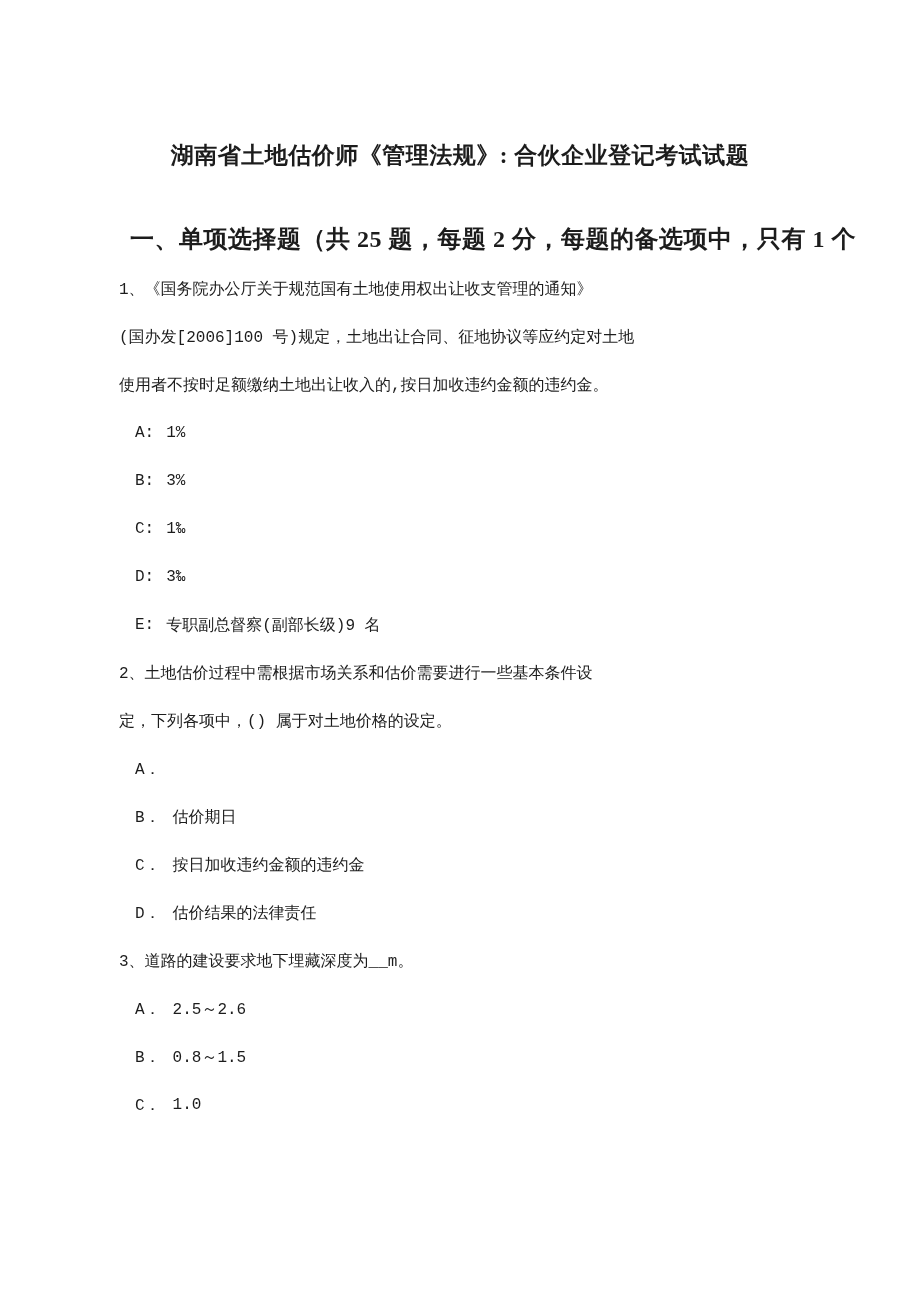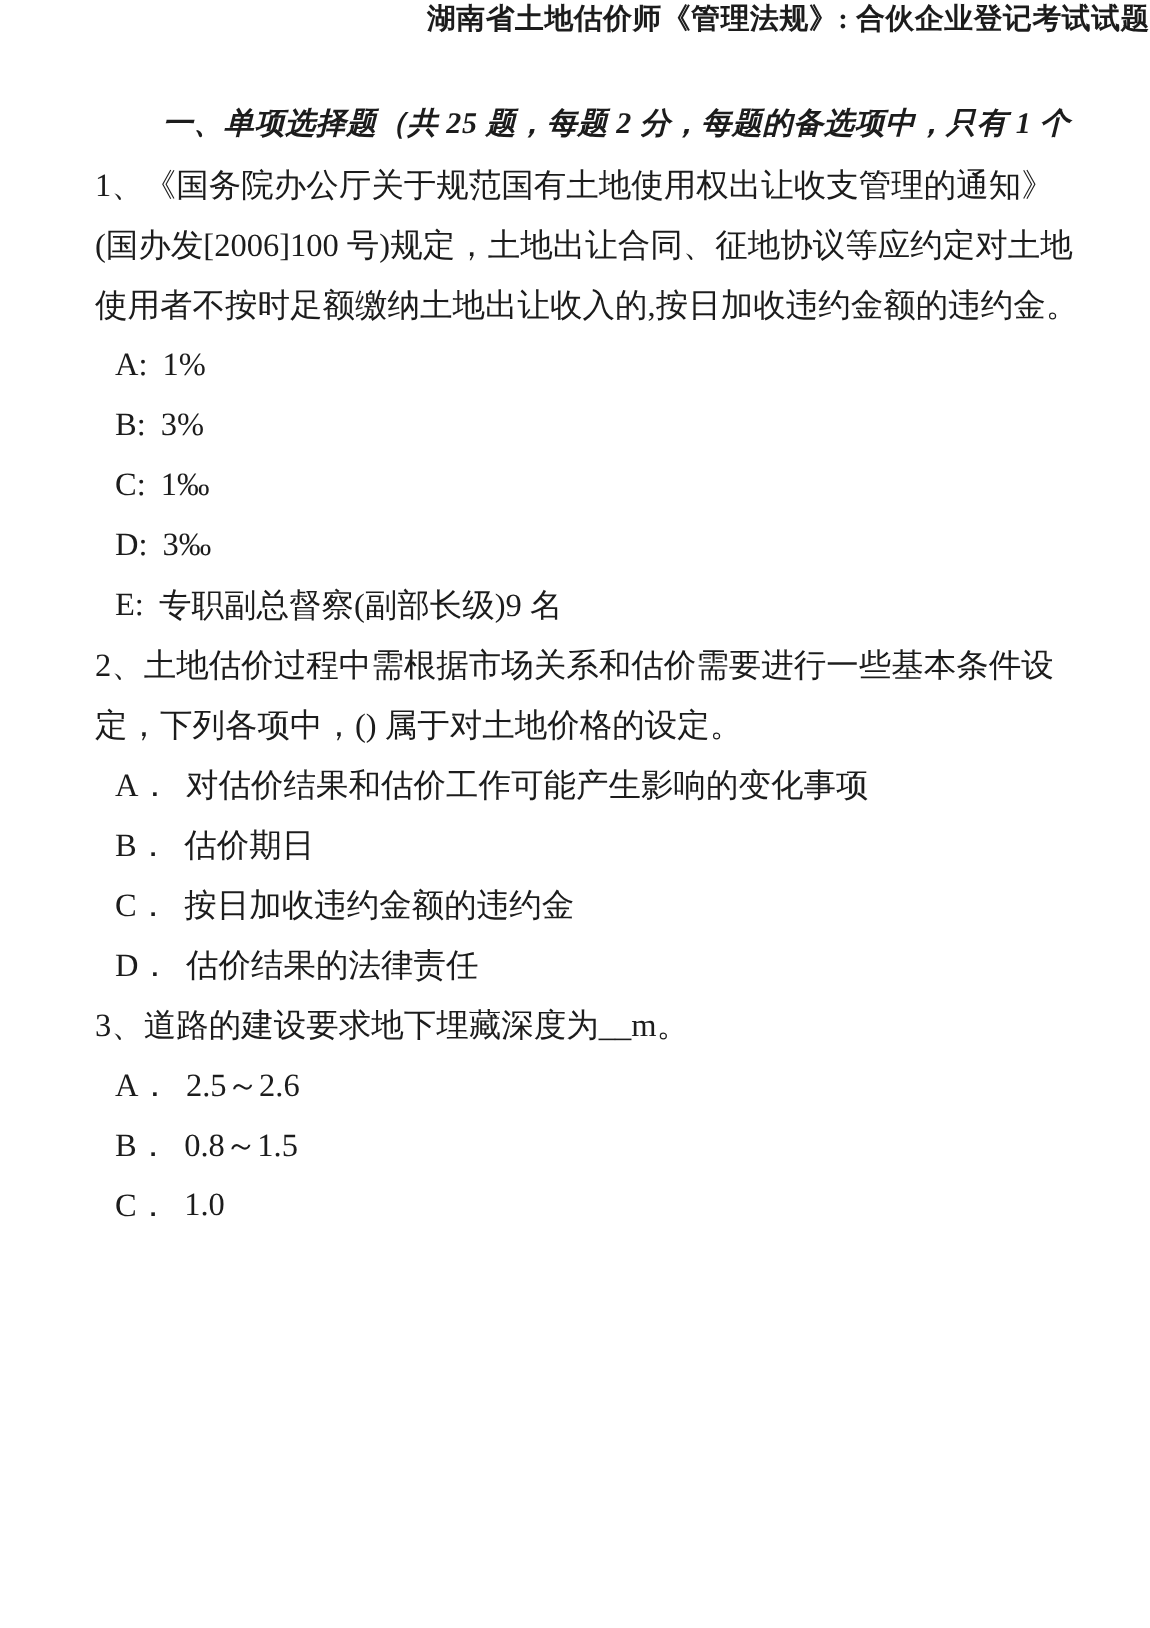--- a/index.html
+++ b/index.html
@@ -10,45 +10,46 @@
   .page {
     position: relative;
     width: 920px;
     height: 1302px;
     background: #ffffff;
     overflow: hidden;
     font-family: "Liberation Serif", "DejaVu Serif", serif;
     color: #1c1c1c;
   }
   .doc-title {
-    text-align: right;
+    padding-top: 141px;
+    text-align: center;
     font-size: 23px;
     font-weight: bold;
     line-height: 30px;
     letter-spacing: 0.5px;
     white-space: nowrap;
   }
   .section-heading {
     margin: 42px 0 0 130px;
     width: 680px;
     font-size: 24px;
     font-weight: bold;
     letter-spacing: 0.5px;
-    font-style: italic;
   }
   .section-heading .h-line {
     height: 52px;
     display: flex;
     align-items: center;
     white-space: nowrap;
   }
   .questions {
-    margin-left: 76px;
+    margin-left: 119px;
     width: 690px;
-    font-size: 26px;
+    font-size: 16px;
+    font-family: Liberation Mono, monospace;
   }
   .q-line {
     height: 48px;
     display: flex;
     align-items: center;
     white-space: nowrap;
   }
   .opt-line {
     padding-left: 16px;
   }
@@ -95,21 +96,20 @@
         <span>专职副总督察(副部长级)9 名</span>
       </div>
     </div>
 
     <div>
       <div class="q-line">2、土地估价过程中需根据市场关系和估价需要进行一些基本条件设</div>
       <div class="q-line">定，下列各项中，() 属于对土地价格的设定。</div>
 
       <div class="q-line opt-line">
         <span class="opt-label">A．</span>
-        <span>对估价结果和估价工作可能产生影响的变化事项</span>
       </div>
       <div class="q-line opt-line">
         <span class="opt-label">B．</span>
         <span>估价期日</span>
       </div>
       <div class="q-line opt-line">
         <span class="opt-label">C．</span>
         <span>按日加收违约金额的违约金</span>
       </div>
       <div class="q-line opt-line">

